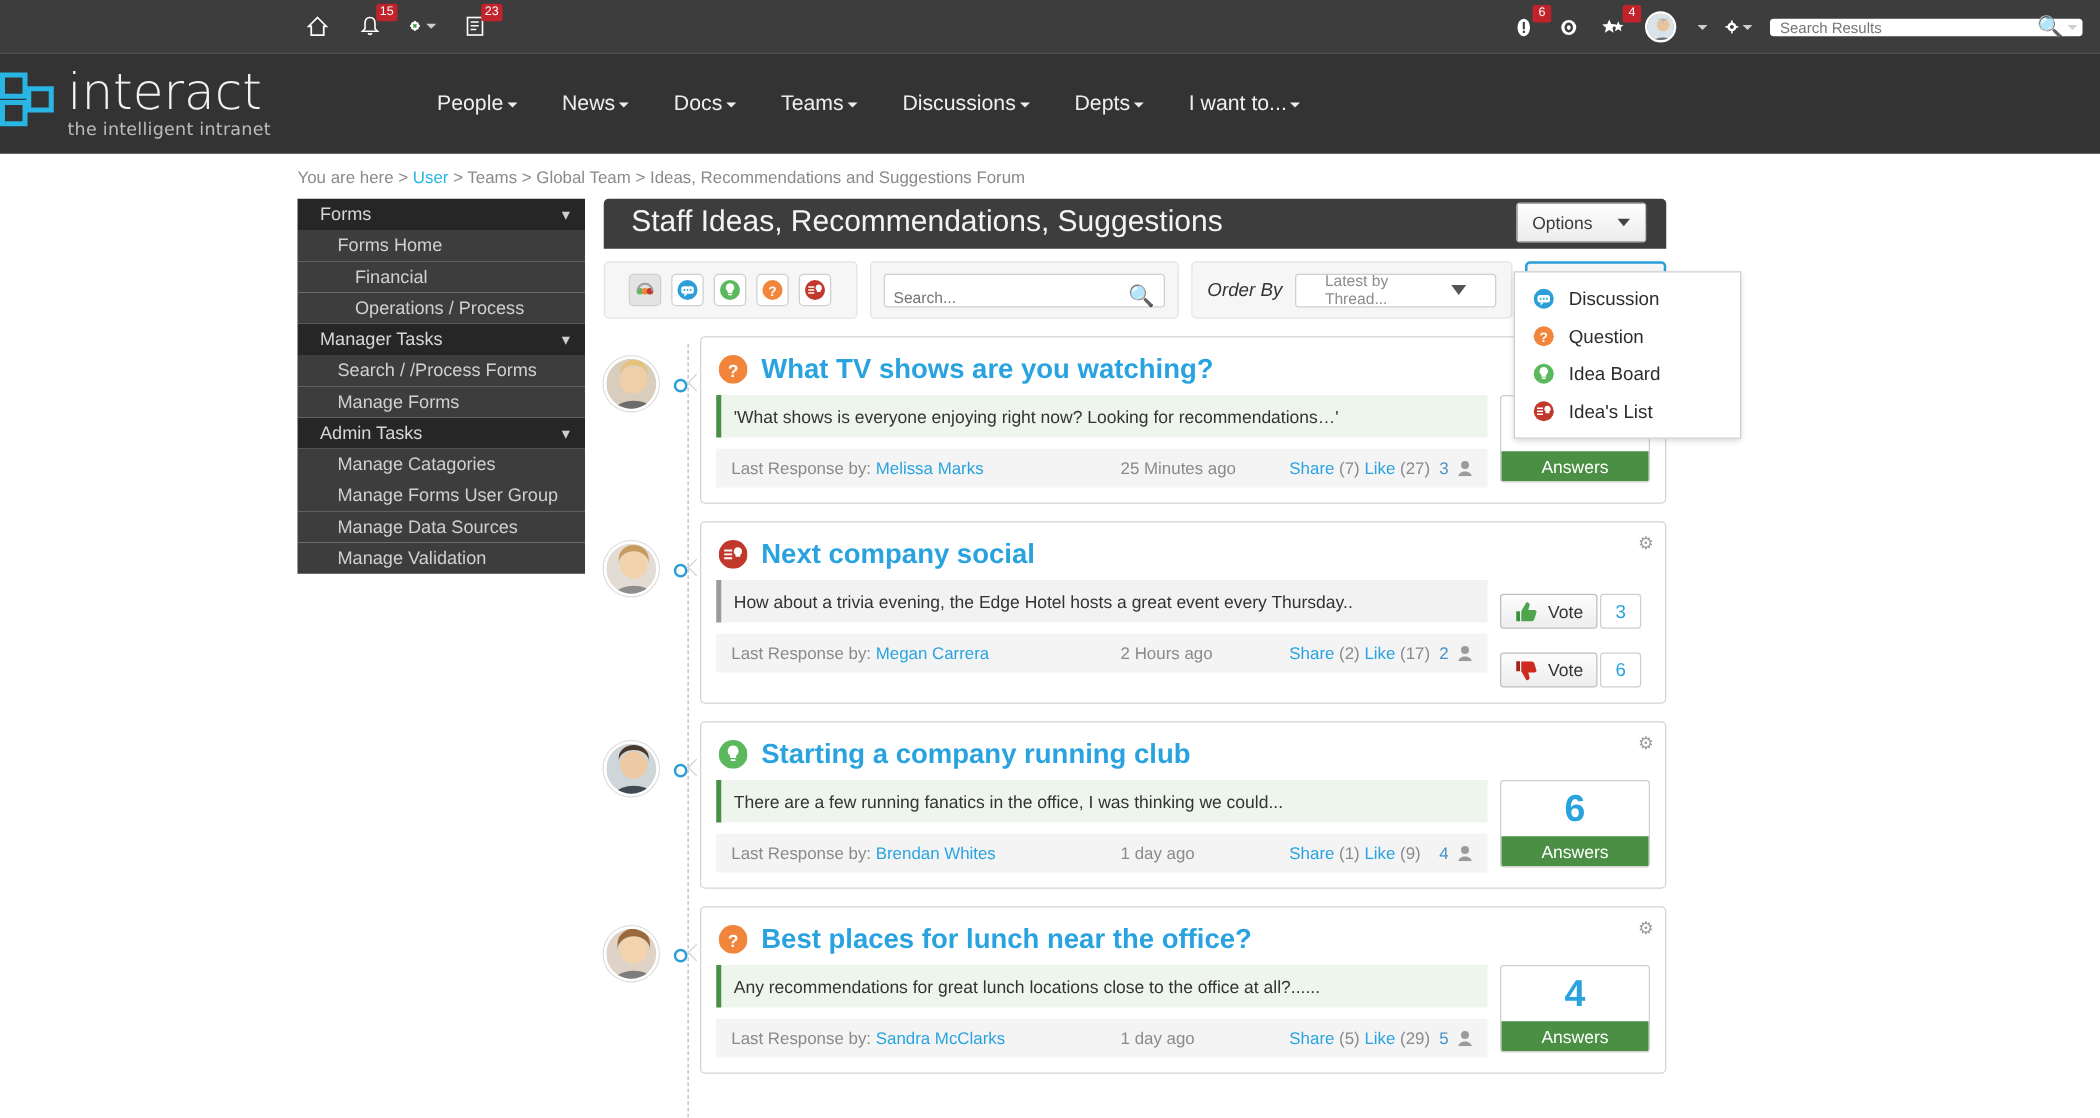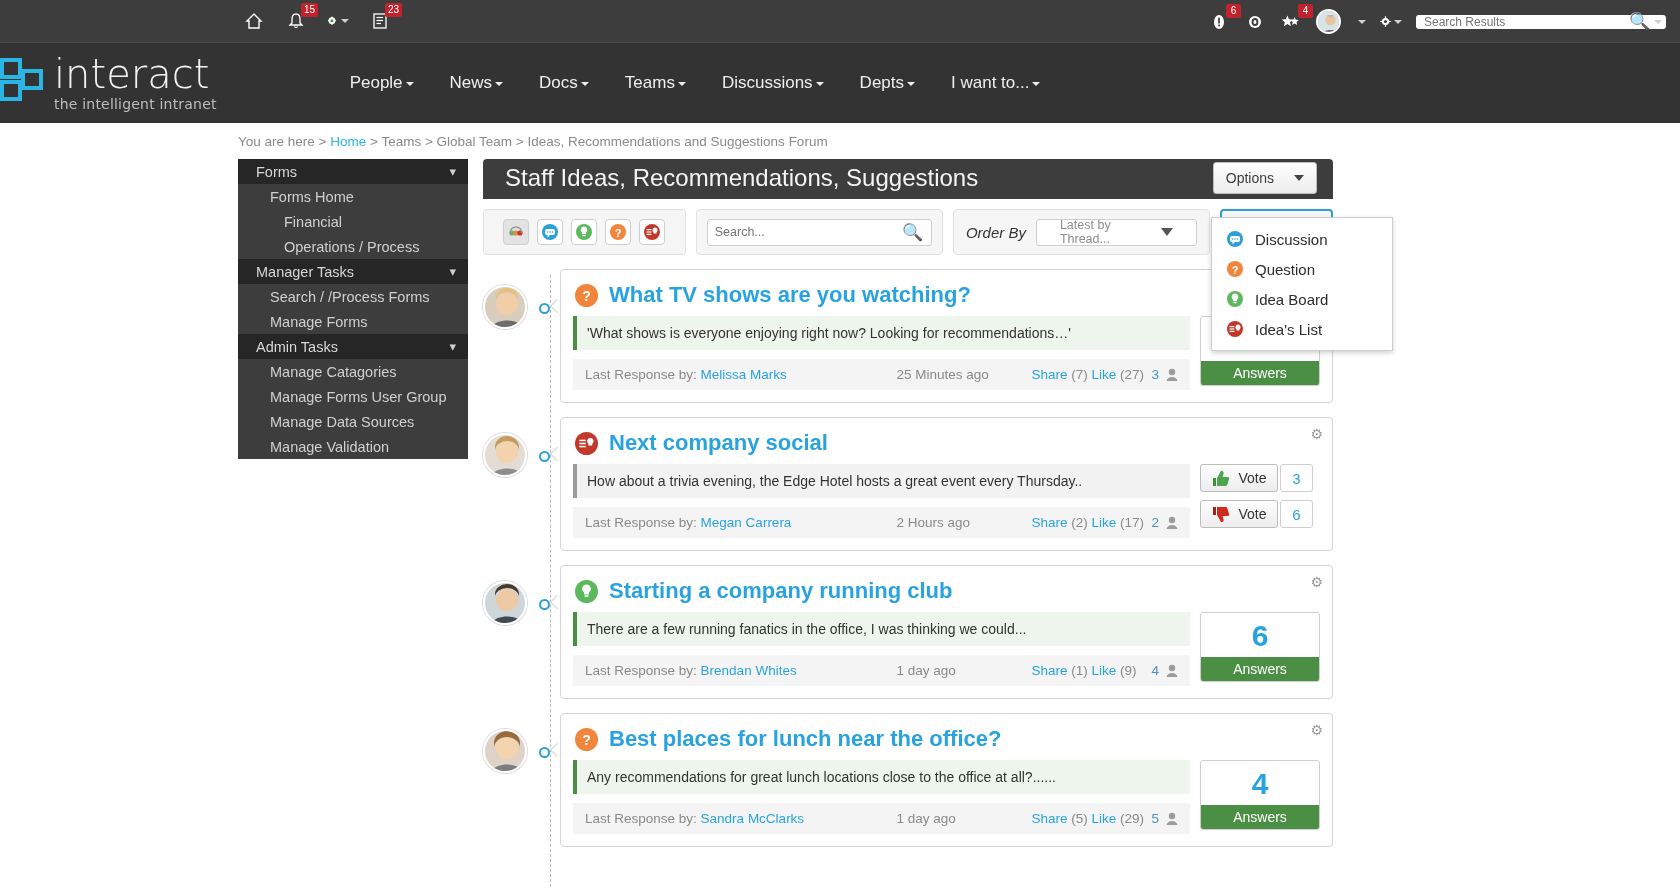--- a/index.html
+++ b/index.html
@@ -125,21 +125,21 @@
   }
   .pane-filters { width:208px; justify-content:center; gap:8px; height:46px; }
   .fbtn {
     width:26px;height:26px;border-radius:4px;
     border:1px solid #cfcfcf; background:#fff;
     display:flex;align-items:center;justify-content:center;cursor:pointer;
   }
   .fbtn.active { background:#e3e3e3; }
   .pane-search { width:253px; height:46px; padding:0 10px; }
   .srch-inner {
-    flex:1; display:flex; align-items:center;
+    flex:1; display:flex; align-items:flex-end;
     background:#fff; border:1px solid #cfcfcf; border-radius:3px;
     height:27px; padding:0 7px;
   }
   .srch-inner input { flex:1; border:0; outline:0; font-size:12.5px; color:#9a9a9a;
     font-family:"Liberation Sans", sans-serif; background:transparent; }
   .pane-order { width:263px; height:46px; padding:0 12px; gap:10px; }
   .order-label { font-size:15px; color:#333; white-space:nowrap;font-style:italic; }
   .order-select {
     flex:1; height:27px; background:#fff; border:1px solid #cfcfcf; border-radius:3px;
     display:flex; align-items:center; justify-content:space-between;
@@ -223,21 +223,21 @@
     text-align:center;
   }
   .ansbox .num { font-size:30px; color:#29a3e0; font-weight:bold; padding:8px 0 6px; line-height:1; }
   .ansbox .lbl { background:#4a8f43; color:#fff; font-size:14px; padding:4px 0; }
   .votebtn {
     border:1px solid #bdbdbd; border-radius:3px;
     background:linear-gradient(#fdfdfd,#ededed);
     height:28px; display:flex; align-items:center; justify-content:center;
     gap:8px; font-size:14px; color:#333; cursor:pointer; width:78px;
   }
-  .voterow { display:flex; align-items:center; gap:2px; }
+  .voterow { display:flex; align-items:center; gap:2px;margin-top:11px; }
   .votecount {
     width:33px;height:28px;border:1px solid #cfcfcf;border-radius:3px;
     display:flex;align-items:center;justify-content:center;
     color:#29a3e0; font-size:15px; background:#fff;
   }
 </style>
 </head>
 <body>
 
 <div class="topbar">
@@ -359,21 +359,21 @@
     <div class="nav-item"><span>Teams</span><span class="caret-sm"></span></div>
     <div class="nav-item"><span>Discussions</span><span class="caret-sm"></span></div>
     <div class="nav-item"><span>Depts</span><span class="caret-sm"></span></div>
     <div class="nav-item"><span>I want to...</span><span class="caret-sm"></span></div>
   </div>
 </div>
 
 <div class="crumbbar">
   <div class="crumbs">
     <span>You are here &gt;</span>
-    <a href="#">Home</a>
+    <a href="#">User</a>
     <span>&gt; Teams &gt; Global Team &gt; Ideas, Recommendations and Suggestions Forum</span>
   </div>
 </div>
 
 <div class="page">
 
   <div class="sidebar">
 
     <div class="side-head">
       <span>Forms</span>

